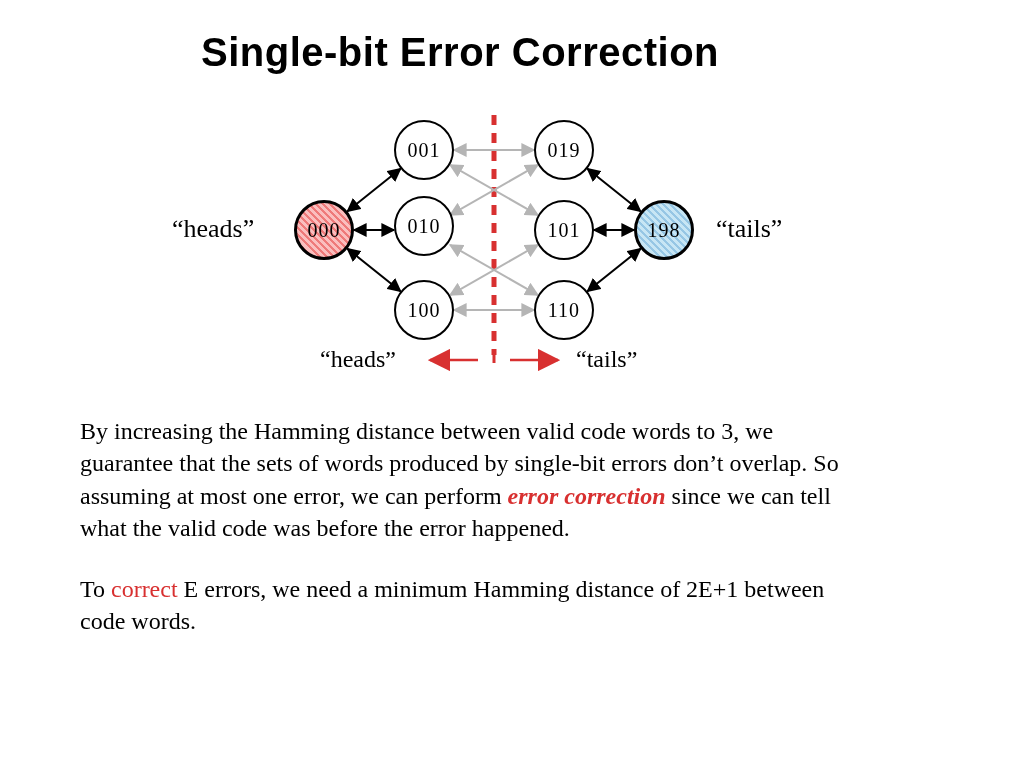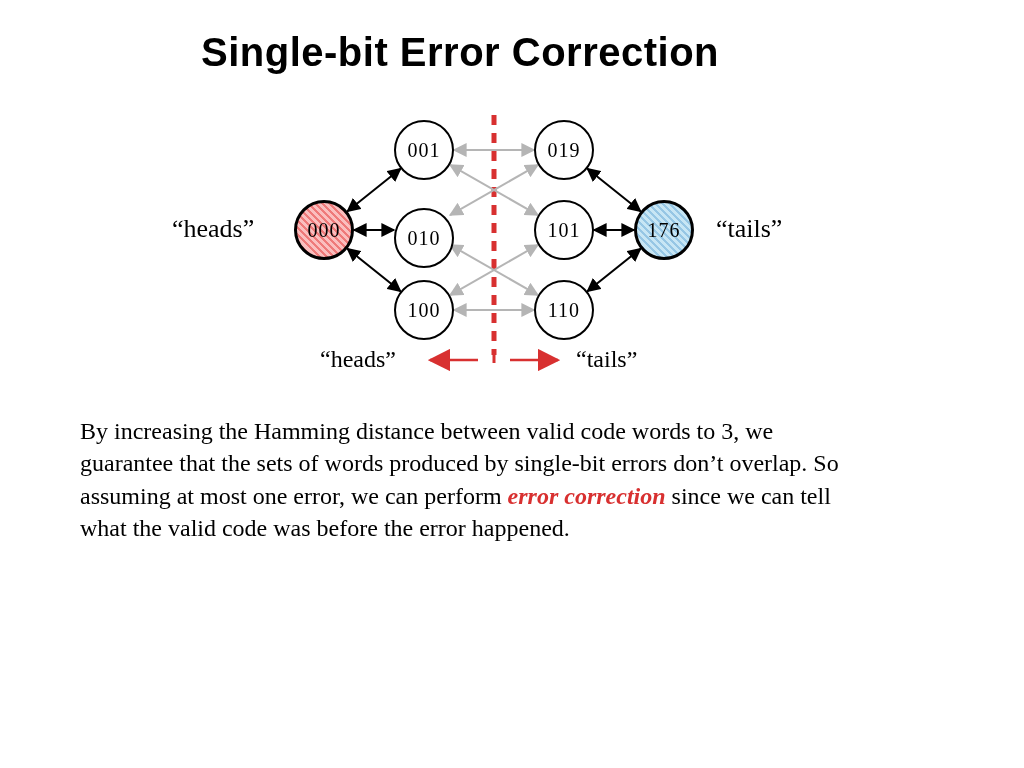--- a/index.html
+++ b/index.html
@@ -128,30 +128,33 @@
     <line x1="510" y1="260" x2="558" y2="260" stroke="#d83030" stroke-width="2.5" marker-end="url(#ahR)"></line>
     <line x1="494" y1="255" x2="494" y2="268" stroke="#d83030" stroke-width="3" stroke-dasharray="8 6"></line>
   </svg>
 
   <div class="diagram">
     <div class="lbl" style="left:172px; top:114px;">“heads”</div>
     <div class="lbl" style="left:716px; top:114px;">“tails”</div>
 
     <div class="node bold red" style="left:294px; top:100px;">000</div>
     <div class="node" style="left:394px; top:20px;">001</div>
-    <div class="node" style="left:394px; top:108px;">010</div>
+    <div class="node" style="left:394px; top:96px;">010</div>
     <div class="node" style="left:394px; top:180px;">100</div>
     <div class="node" style="left:534px; top:20px;">019</div>
     <div class="node" style="left:534px; top:100px;">101</div>
     <div class="node" style="left:534px; top:180px;">110</div>
-    <div class="node bold blue" style="left:634px; top:100px;">176</div>
+    <div class="node bold blue" style="left:634px; top:100px;">198</div>
 
     <div class="bottom-lbl" style="left:320px; top:246px;">“heads”</div>
     <div class="bottom-lbl" style="left:576px; top:246px;">“tails”</div>
   </div>
 
   <div class="body-text">
     <p>
       <span>By increasing the Hamming distance between valid code words to 3, we guarantee that the sets of words produced by single-bit errors don’t overlap.  So assuming at most one error, we can perform </span><span class="red-italic">error correction</span><span> since we can tell what the valid code was before the error happened.</span>
     </p>
+    <p>
+      <span>To </span><span class="red-word">correct</span><span> E errors, we need a minimum Hamming distance of 2E+1 between code words.</span>
+    </p>
   </div>
 
 </div>
 
 </body></html>

